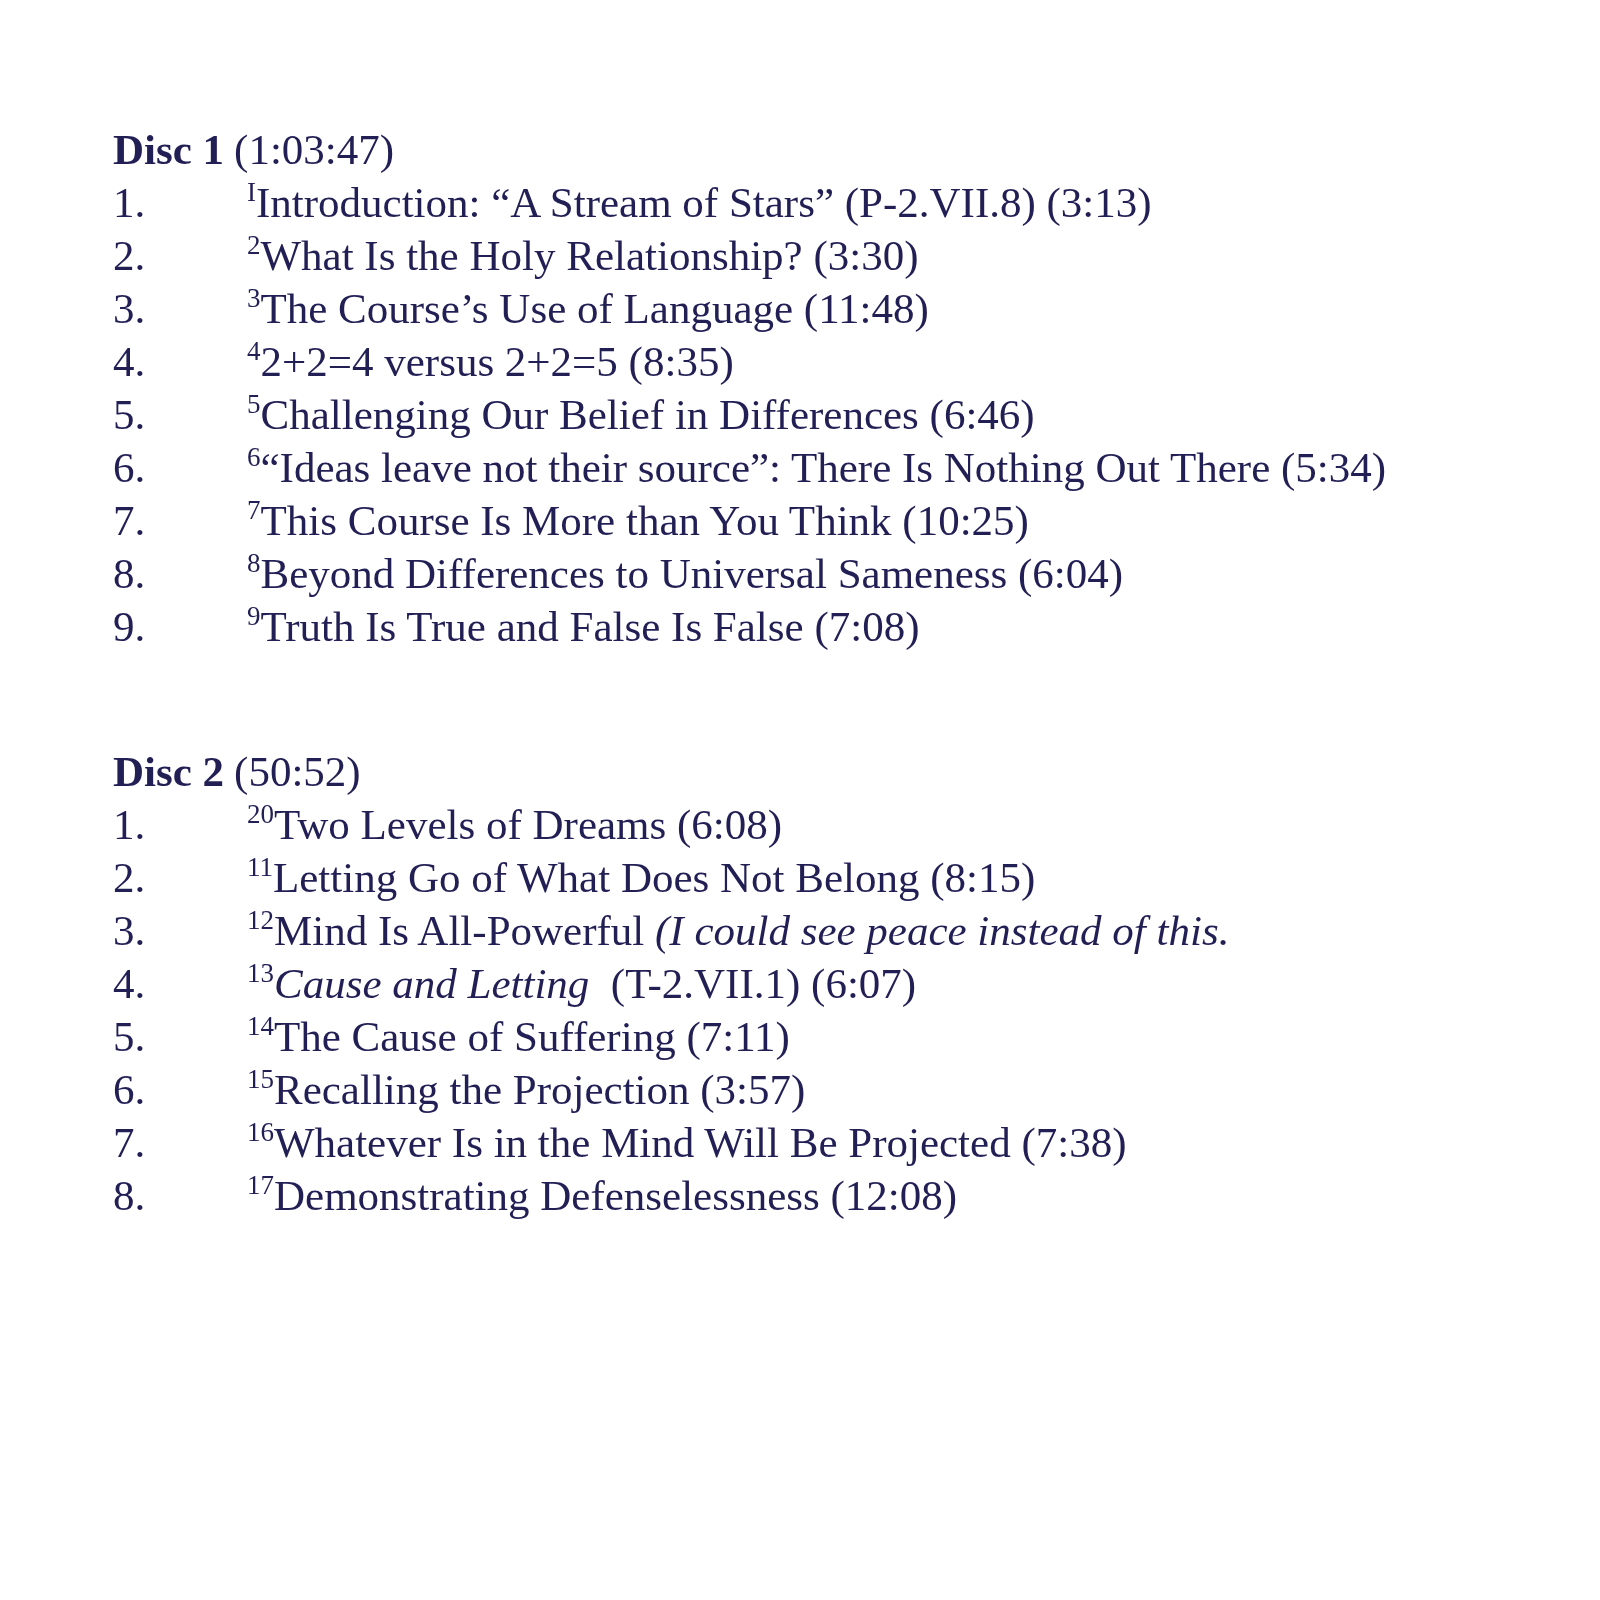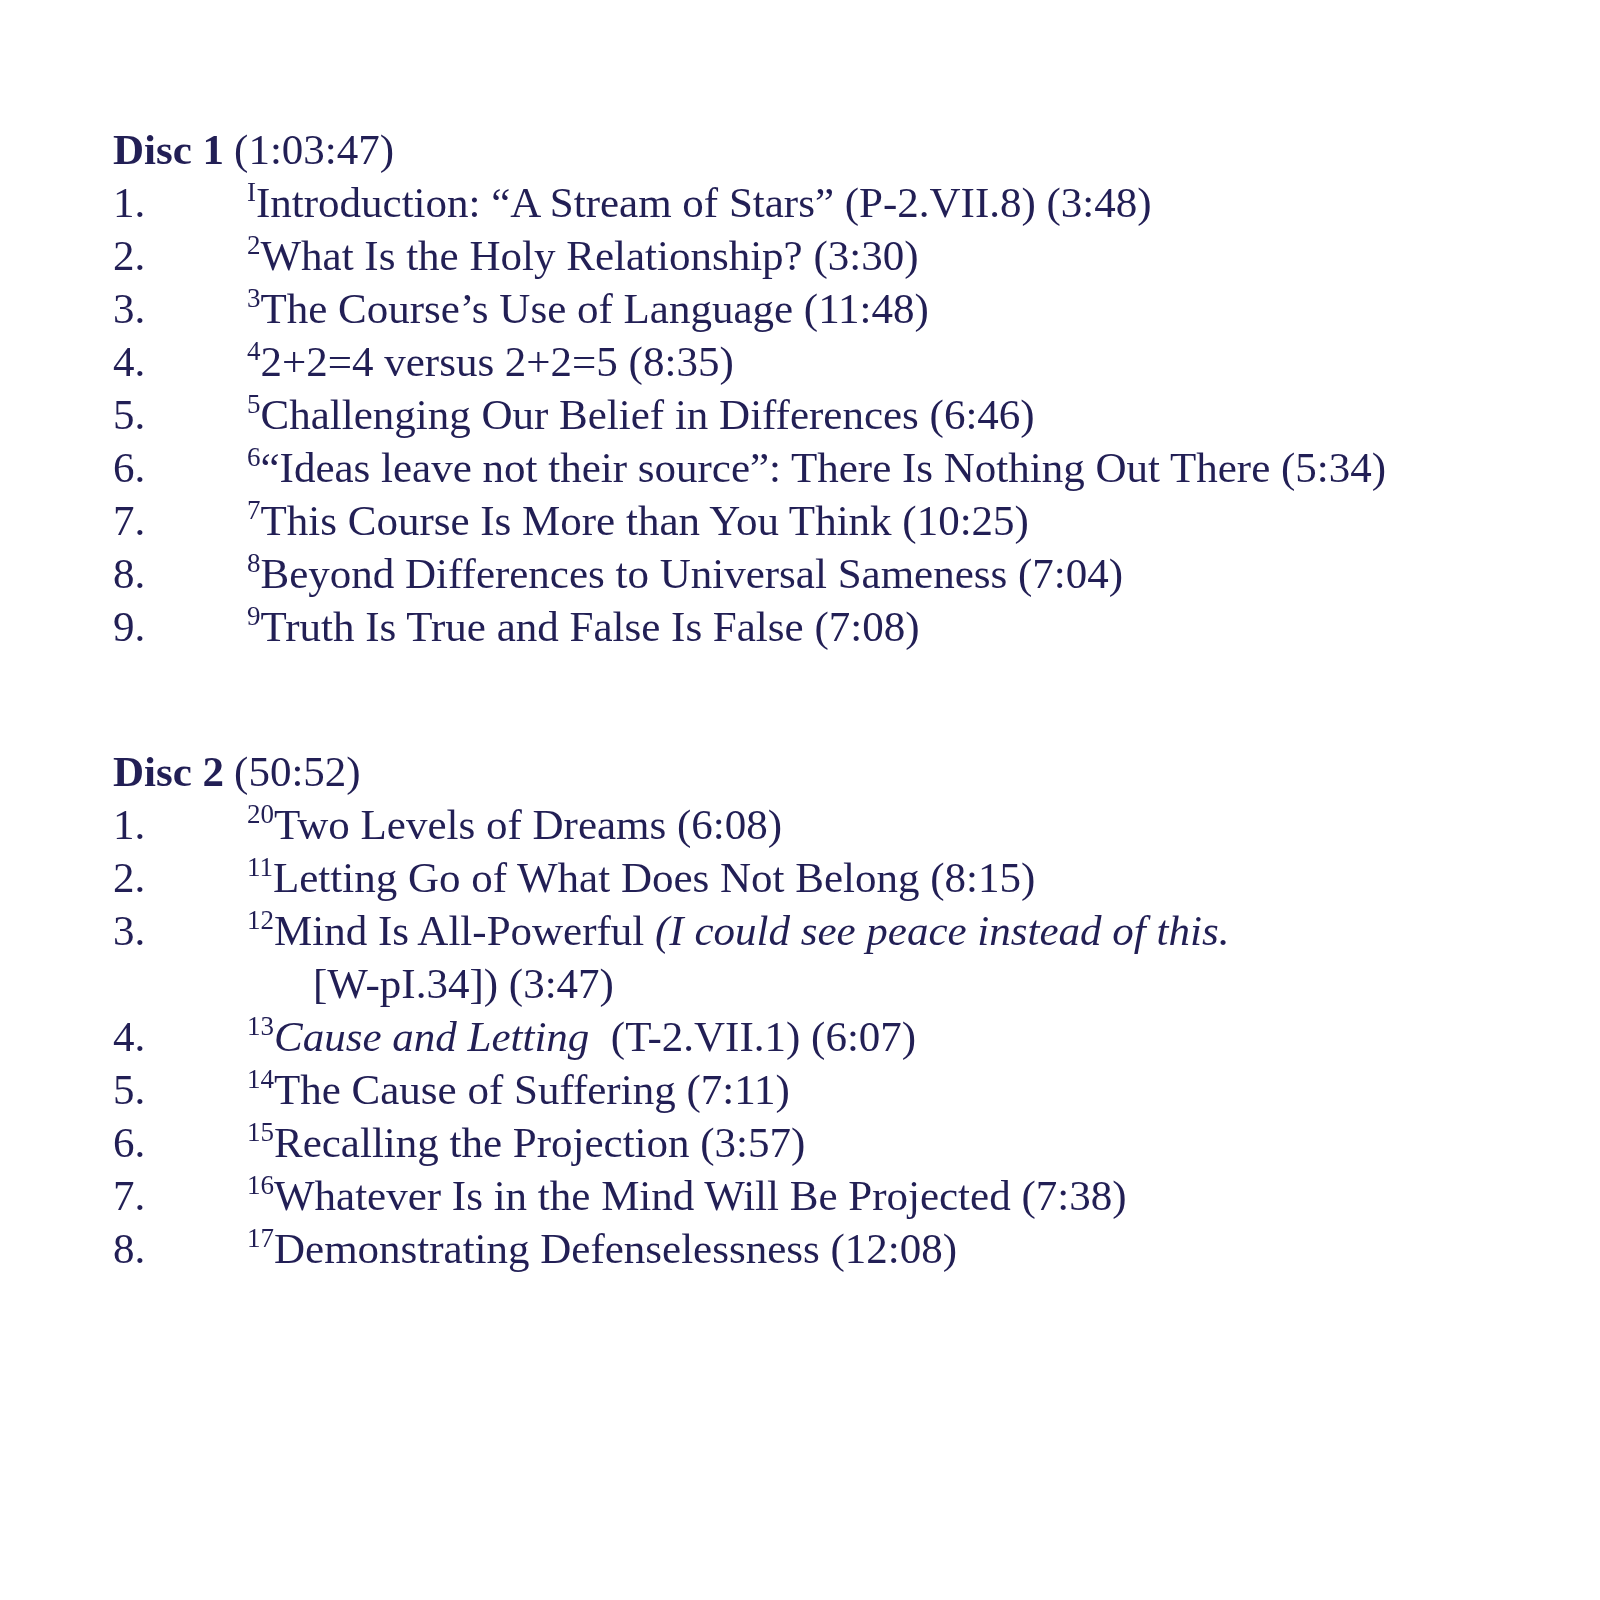--- a/index.html
+++ b/index.html
@@ -77,21 +77,21 @@
 </head>
 <body style="color: rgb(34, 31, 85); background: rgb(255, 255, 255);">
 
 <div class="page">
   <div id="discs">
   <section class="disc">
     <h2 class="disc-heading"><span class="disc-name">Disc 1</span><span class="disc-duration">(1:03:47)</span></h2>
     <ol class="tracks">
   <li class="track">
     <span class="track-number">1.</span>
-    <span class="track-title"><sup class="track-sup">I</sup><span class="seg-roman">Introduction: “A Stream of Stars” (P-2.VII.8) (3:48)</span></span>
+    <span class="track-title"><sup class="track-sup">I</sup><span class="seg-roman">Introduction: “A Stream of Stars” (P-2.VII.8) (3:13)</span></span>
   </li>
 
   <li class="track">
     <span class="track-number">2.</span>
     <span class="track-title"><sup class="track-sup">2</sup><span class="seg-roman">What Is the Holy Relationship? (3:30)</span></span>
   </li>
 
   <li class="track">
     <span class="track-number">3.</span>
     <span class="track-title"><sup class="track-sup">3</sup><span class="seg-roman">The Course’s Use of Language (11:48)</span></span>
@@ -112,21 +112,21 @@
     <span class="track-title"><sup class="track-sup">6</sup><span class="seg-roman">“Ideas leave not their source”: There Is Nothing Out There (5:34)</span></span>
   </li>
 
   <li class="track">
     <span class="track-number">7.</span>
     <span class="track-title"><sup class="track-sup">7</sup><span class="seg-roman">This Course Is More than You Think (10:25)</span></span>
   </li>
 
   <li class="track">
     <span class="track-number">8.</span>
-    <span class="track-title"><sup class="track-sup">8</sup><span class="seg-roman">Beyond Differences to Universal Sameness (7:04)</span></span>
+    <span class="track-title"><sup class="track-sup">8</sup><span class="seg-roman">Beyond Differences to Universal Sameness (6:04)</span></span>
   </li>
 
   <li class="track">
     <span class="track-number">9.</span>
     <span class="track-title"><sup class="track-sup">9</sup><span class="seg-roman">Truth Is True and False Is False (7:08)</span></span>
   </li>
 </ol>
   </section>
 
   <section class="disc">
@@ -137,21 +137,21 @@
     <span class="track-title"><sup class="track-sup">20</sup><span class="seg-roman">Two Levels of Dreams (6:08)</span></span>
   </li>
 
   <li class="track">
     <span class="track-number">2.</span>
     <span class="track-title"><sup class="track-sup">11</sup><span class="seg-roman">Letting Go of What Does Not Belong (8:15)</span></span>
   </li>
 
   <li class="track">
     <span class="track-number">3.</span>
-    <span class="track-title"><sup class="track-sup">12</sup><span class="seg-roman">Mind Is All-Powerful </span><span class="seg-italic">(I could see peace instead of this.</span><span class="continuation"><span class="seg-roman">[W-pI.34]) (3:47)</span></span></span>
+    <span class="track-title"><sup class="track-sup">12</sup><span class="seg-roman">Mind Is All-Powerful </span><span class="seg-italic">(I could see peace instead of this.</span></span>
   </li>
 
   <li class="track">
     <span class="track-number">4.</span>
     <span class="track-title"><sup class="track-sup">13</sup><span class="seg-italic">Cause and Letting</span><span class="seg-roman">  (T-2.VII.1) (6:07)</span></span>
   </li>
 
   <li class="track">
     <span class="track-number">5.</span>
     <span class="track-title"><sup class="track-sup">14</sup><span class="seg-roman">The Cause of Suffering (7:11)</span></span>

